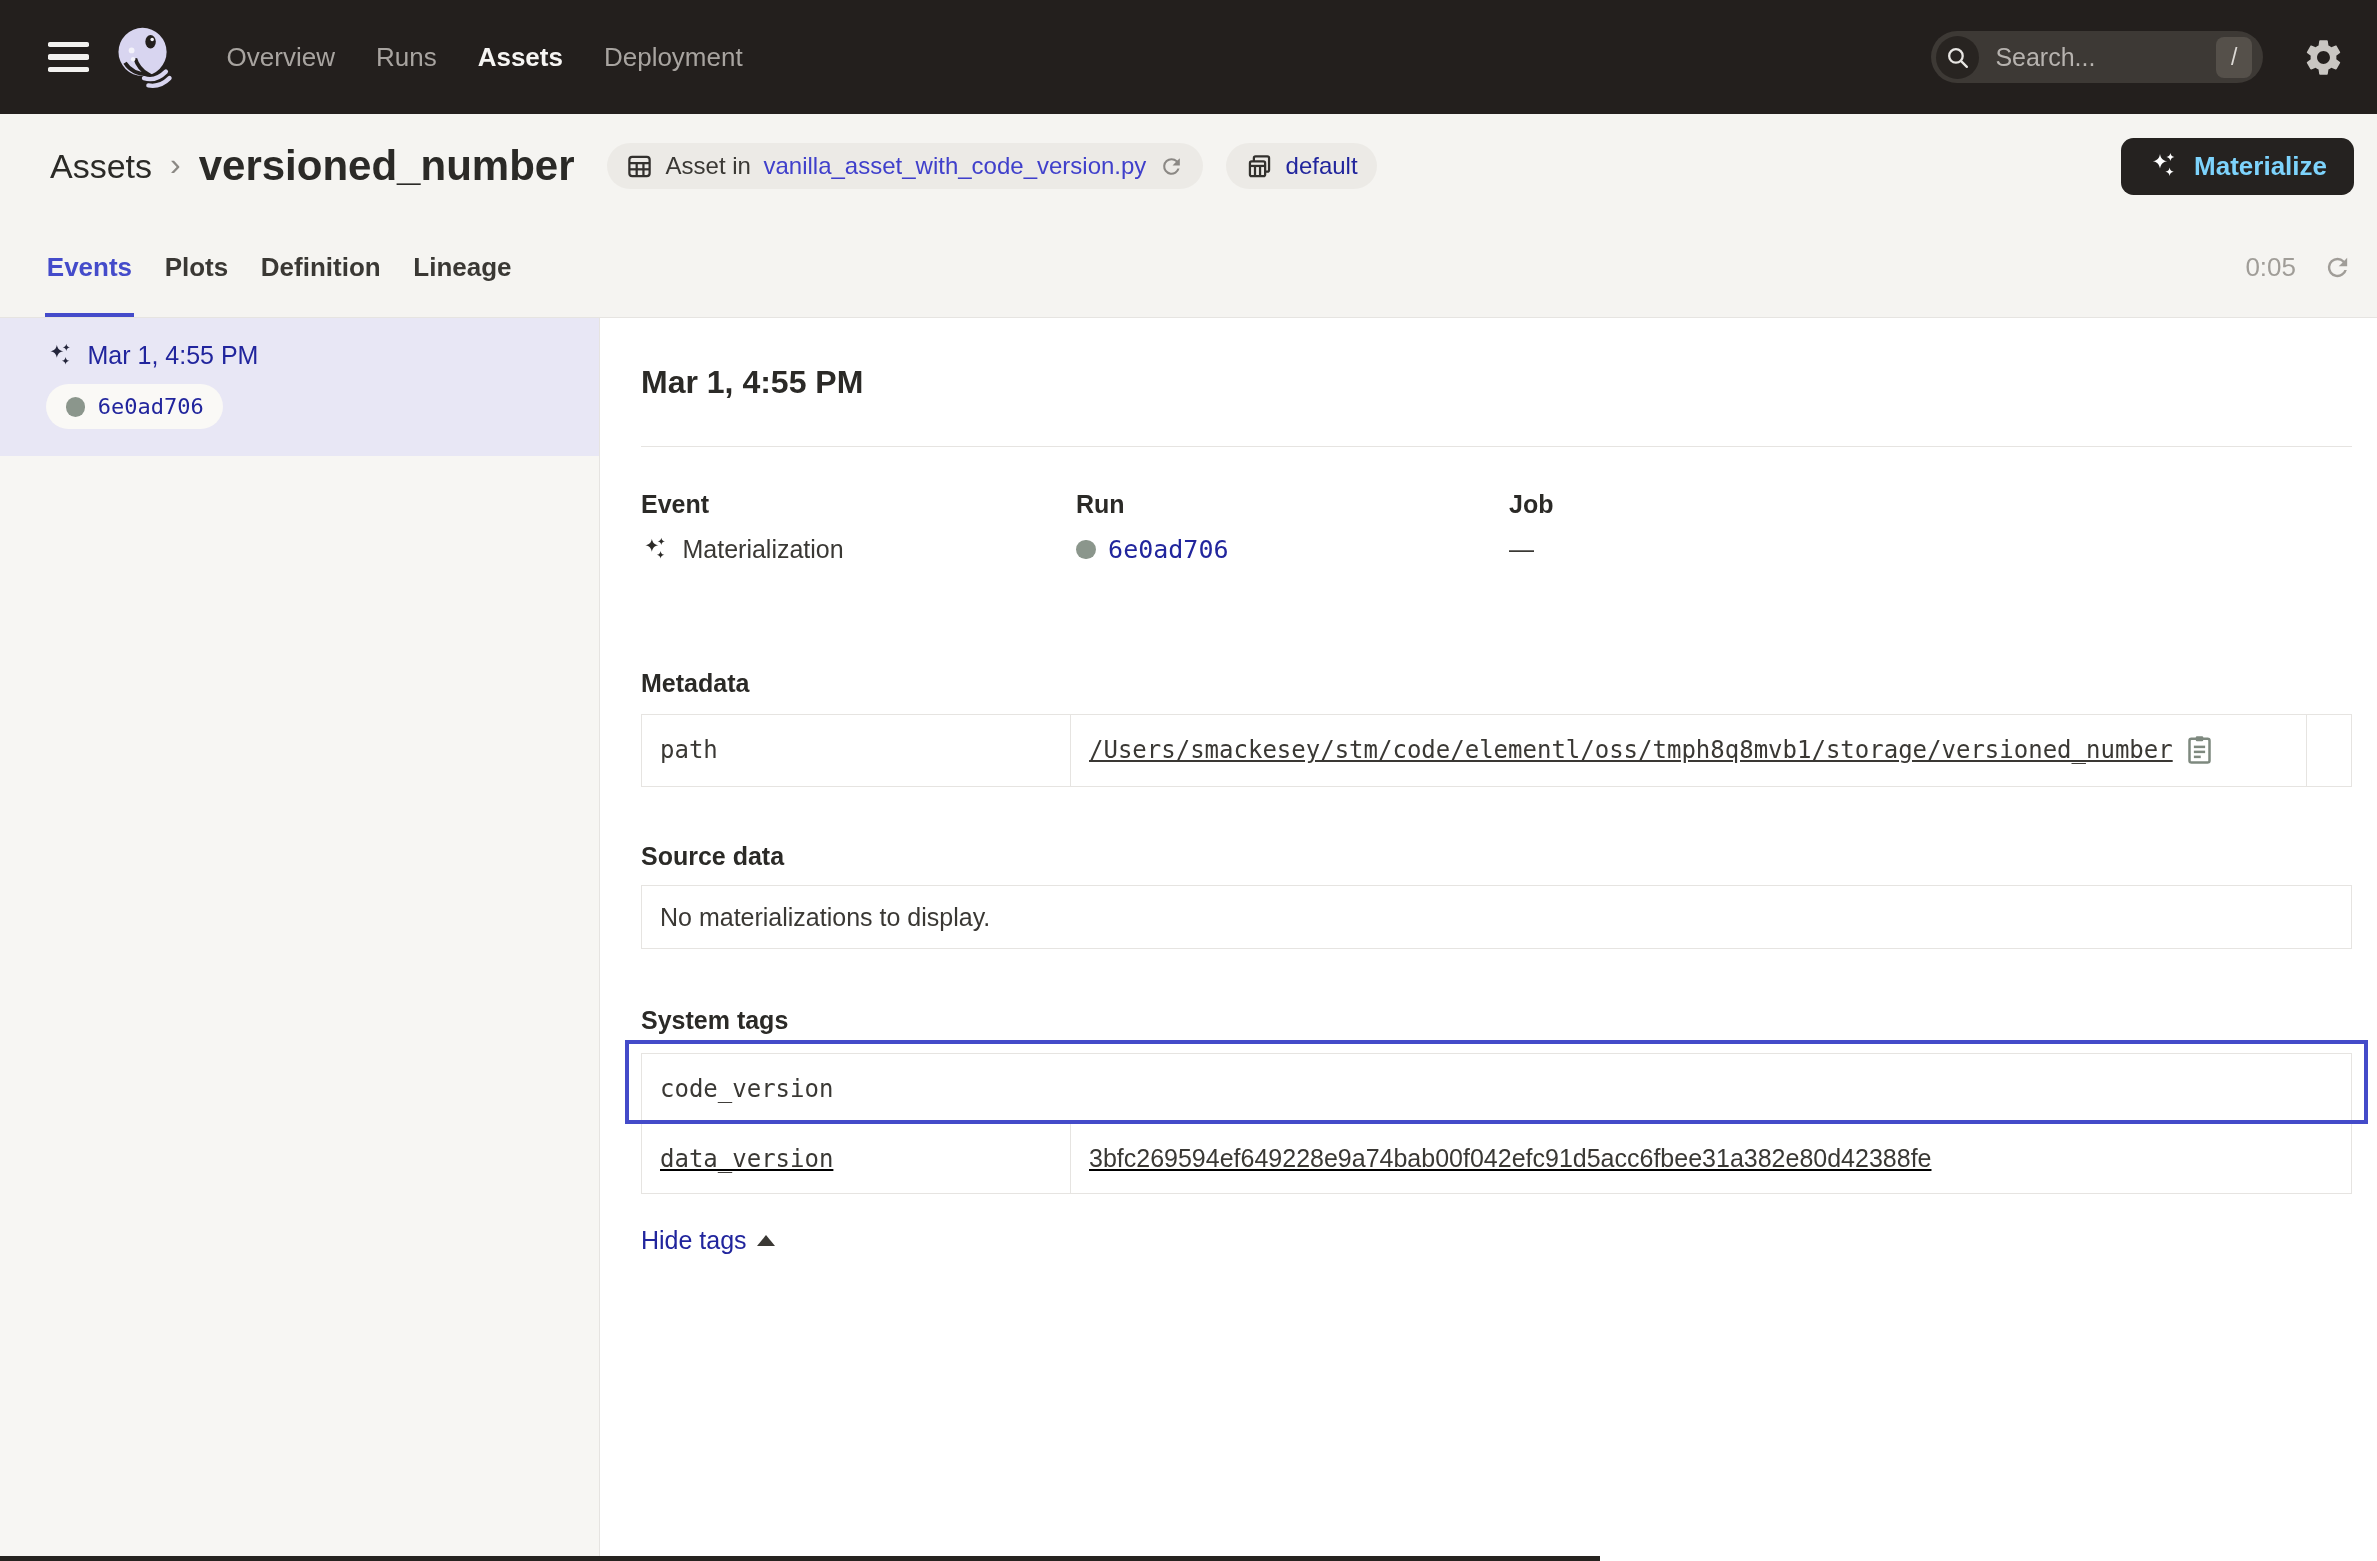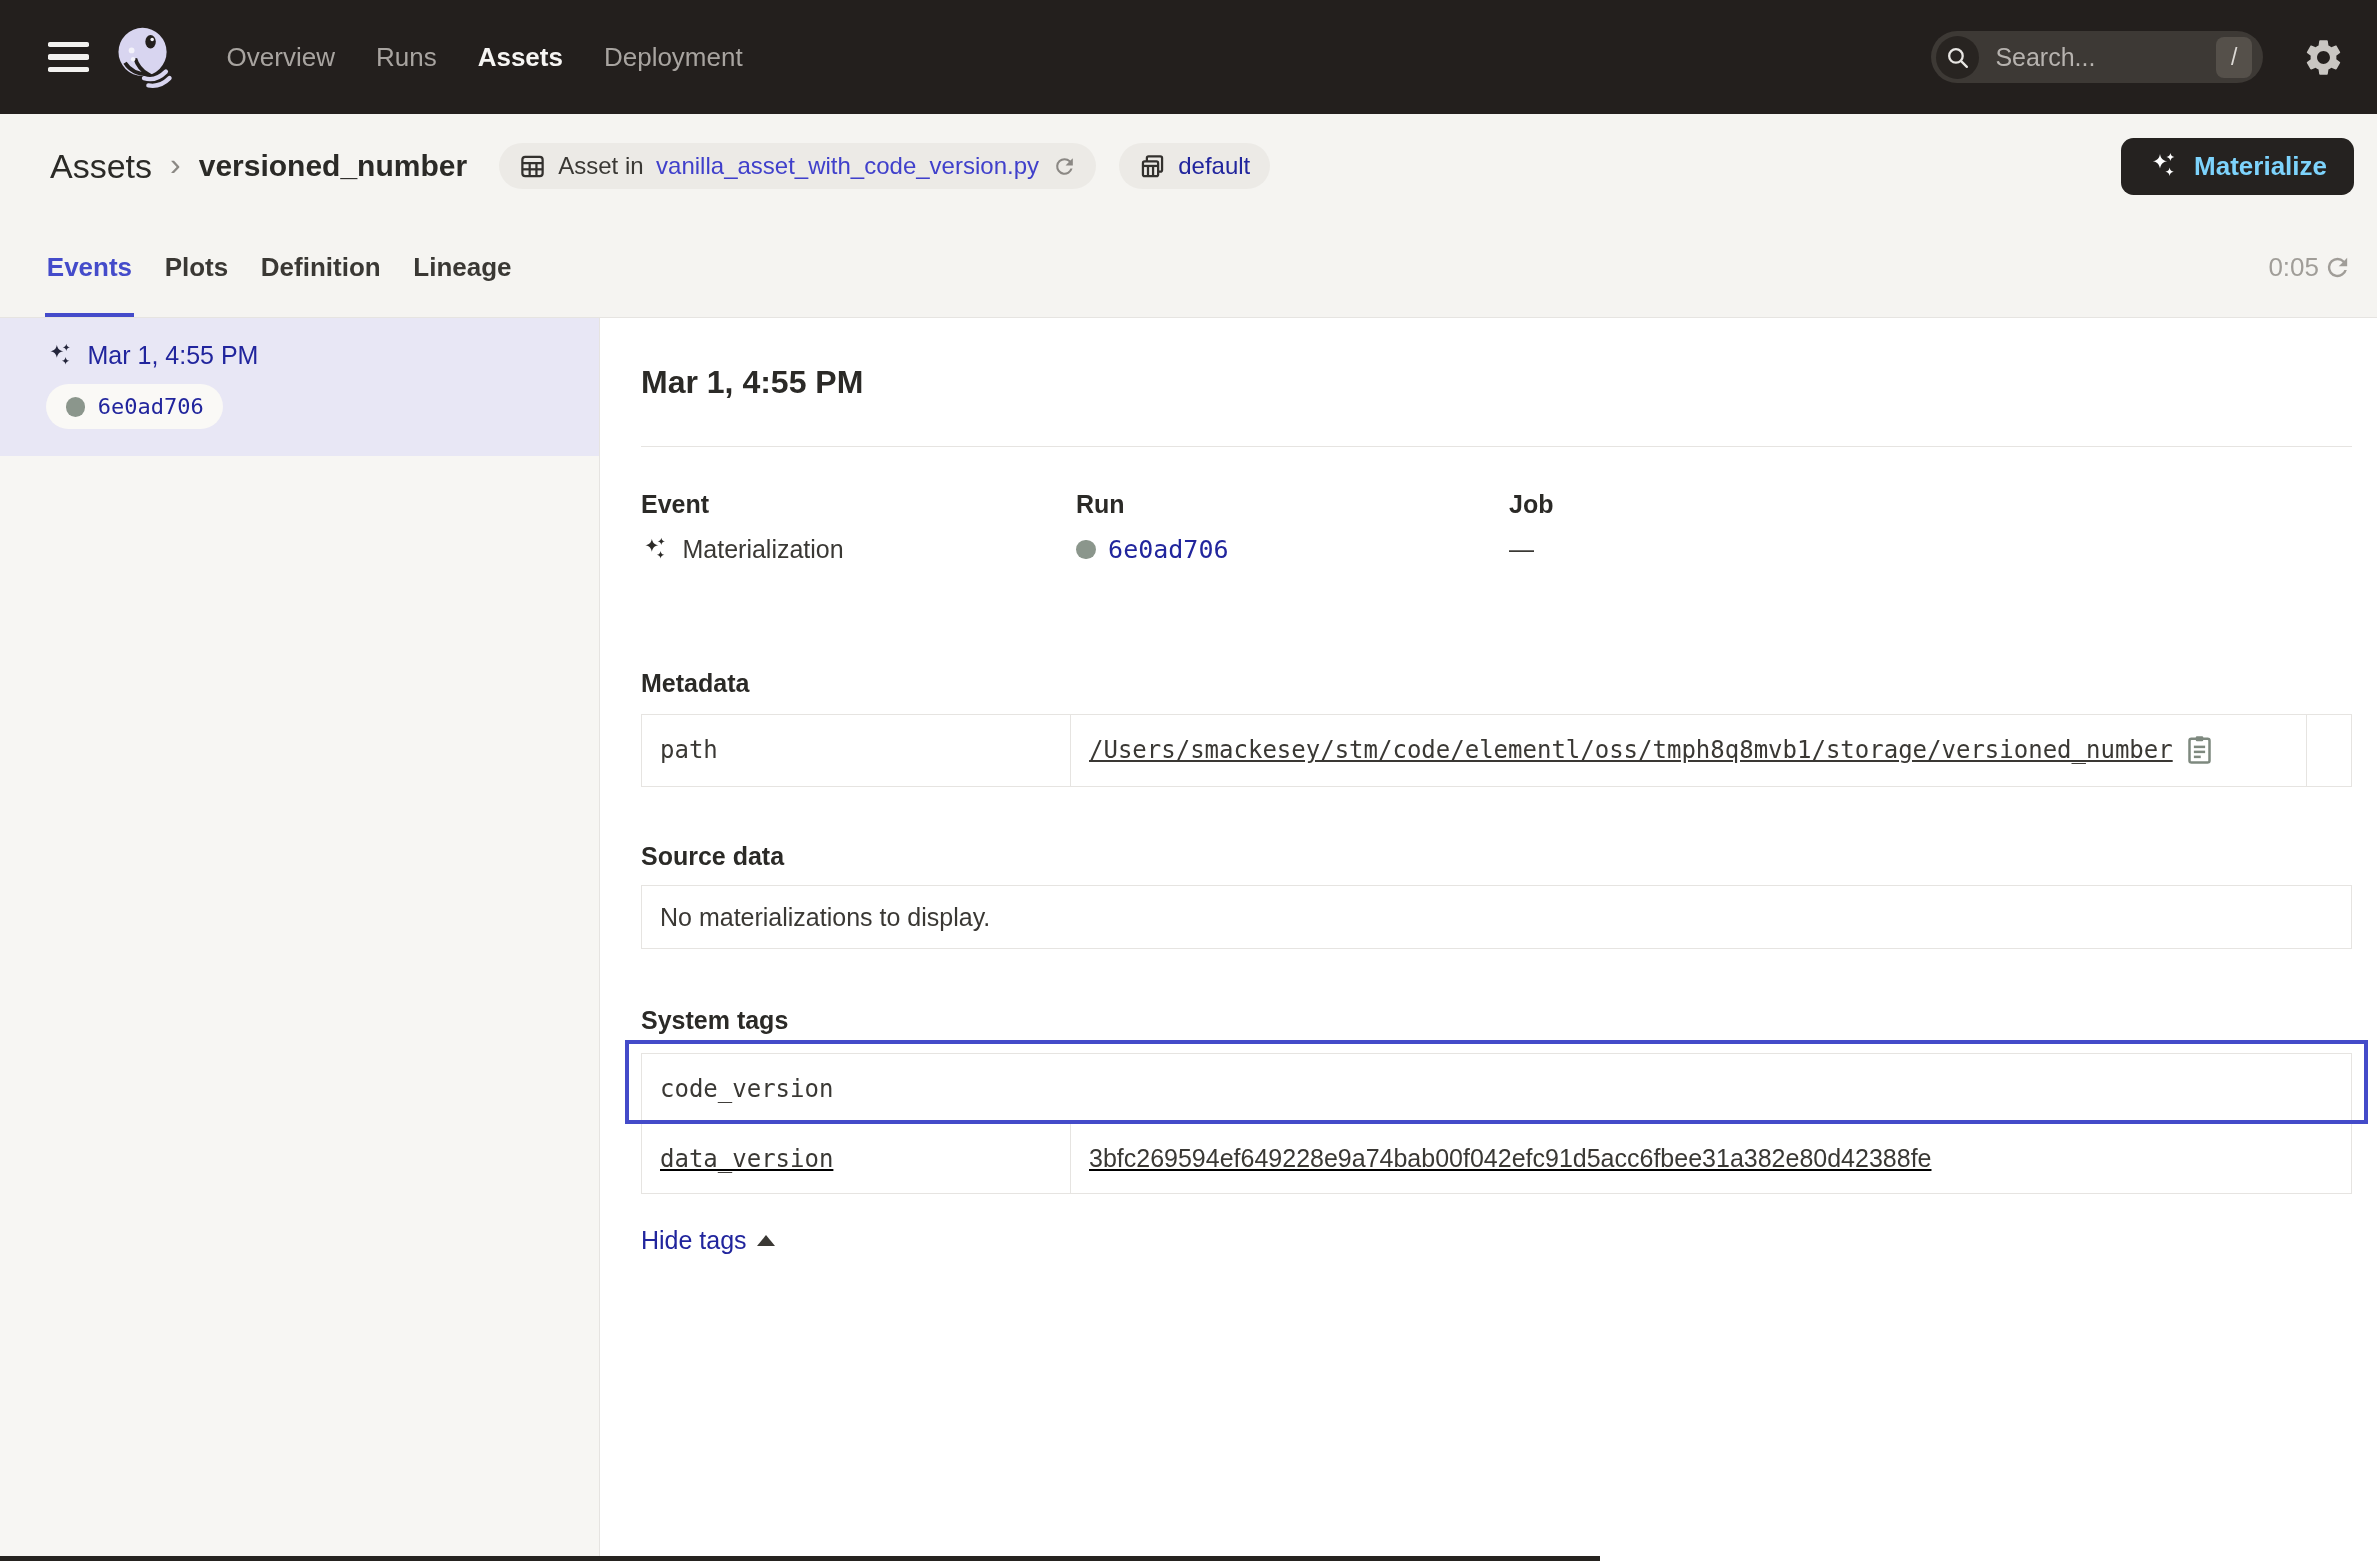--- a/index.html
+++ b/index.html
@@ -35,34 +35,34 @@
   .search-pill{width:332px;height:52px;background:#3d3935;border-radius:892px;display:flex;align-items:center;padding:0 10.7px 0 5.4px;}
   .search-circle{width:43px;height:43px;border-radius:50%;background:#282421;display:flex;align-items:center;justify-content:center;flex:0 0 auto;}
   .search-input{flex:1;background:transparent;border:none;outline:none;color:#fdba74;font-size:25px;margin-left:16px;min-width:0;}
   .search-input::placeholder{color:#b7b3af;}
   .kbd-slash{width:36px;height:41px;background:#55504a;border-radius:8px;color:#dcd9d5;font-size:23px;display:flex;align-items:center;justify-content:center;flex:0 0 auto;}
 
   
   .header{height:104px;background:var(--page-bg);display:flex;align-items:center;padding:0 23px 0 50px;flex:0 0 auto;}
   .crumb-root{font-size:34px;color:var(--text-dark);cursor:pointer;}
   .crumb-sep{font-size:32px;color:#8b8884;margin:0 18px;position:relative;top:-1.8px;}
-  .crumb-current{font-size:30px;font-weight:700;color:var(--text-dark);}
+  .crumb-current{font-size:42px;font-weight:700;color:var(--text-dark);}
   .pill-badge{height:46px;background:var(--badge-bg);border-radius:892px;display:flex;align-items:center;padding:0 19.6px;gap:12.5px;font-size:24px;color:var(--text-body);}
   .pill-badge.asset{margin-left:32px;}
   .pill-badge.repo{margin-left:23px;}
   .pill-link{color:var(--link-blue);cursor:pointer;}
   .pill-link.navy{color:var(--navy);}
   .materialize-btn{margin-left:auto;height:57px;background:#252220;border-radius:12.5px;display:flex;align-items:center;gap:14.3px;padding:0 27px;color:#7dd3fc;font-size:26px;font-weight:600;cursor:pointer;}
 
   
   .tabs-row{height:100px;background:var(--page-bg);display:flex;align-items:center;padding:0 25px 0 45px;border-bottom:0.9px solid var(--border);flex:0 0 auto;}
   .tab{font-size:26px;font-weight:600;color:#3a3834;margin-right:29px;height:100%;display:flex;align-items:center;position:relative;cursor:pointer;padding:0 1.8px;}
   .tab.active{color:var(--tab-blue);}
   .tab.active::after{content:"";position:absolute;left:0;right:0;bottom:0;height:4.5px;background:var(--tab-blue);}
-  .tabs-right{margin-left:auto;display:flex;align-items:center;gap:4px;}
+  .tabs-right{margin-left:auto;display:flex;align-items:center;gap:27px;}
   .timer{font-size:26px;color:#a09d98;}
 
   
   .content{flex:1;display:flex;min-height:0;}
   .sidebar{width:600px;flex:0 0 auto;background:var(--sidebar-bg);border-right:0.9px solid var(--border);}
   .event-item{background:var(--selected-bg);padding:23px 27px 27px 46px;cursor:pointer;}
   .event-item-top{display:flex;align-items:center;gap:12.5px;}
   .event-time{font-size:25px;font-weight:500;color:var(--navy);}
   .run-pill{display:inline-flex;align-items:center;gap:12.5px;background:#faf9f6;border-radius:892px;height:45px;padding:0 19.6px;margin-top:14.3px;margin-left:0;}
   .dot{width:19.6px;height:19.6px;border-radius:50%;background:var(--dot-green);flex:0 0 auto;}

